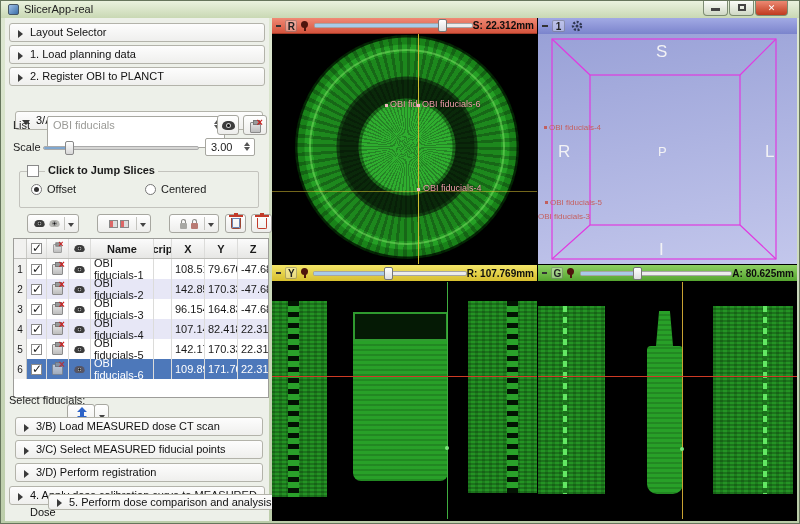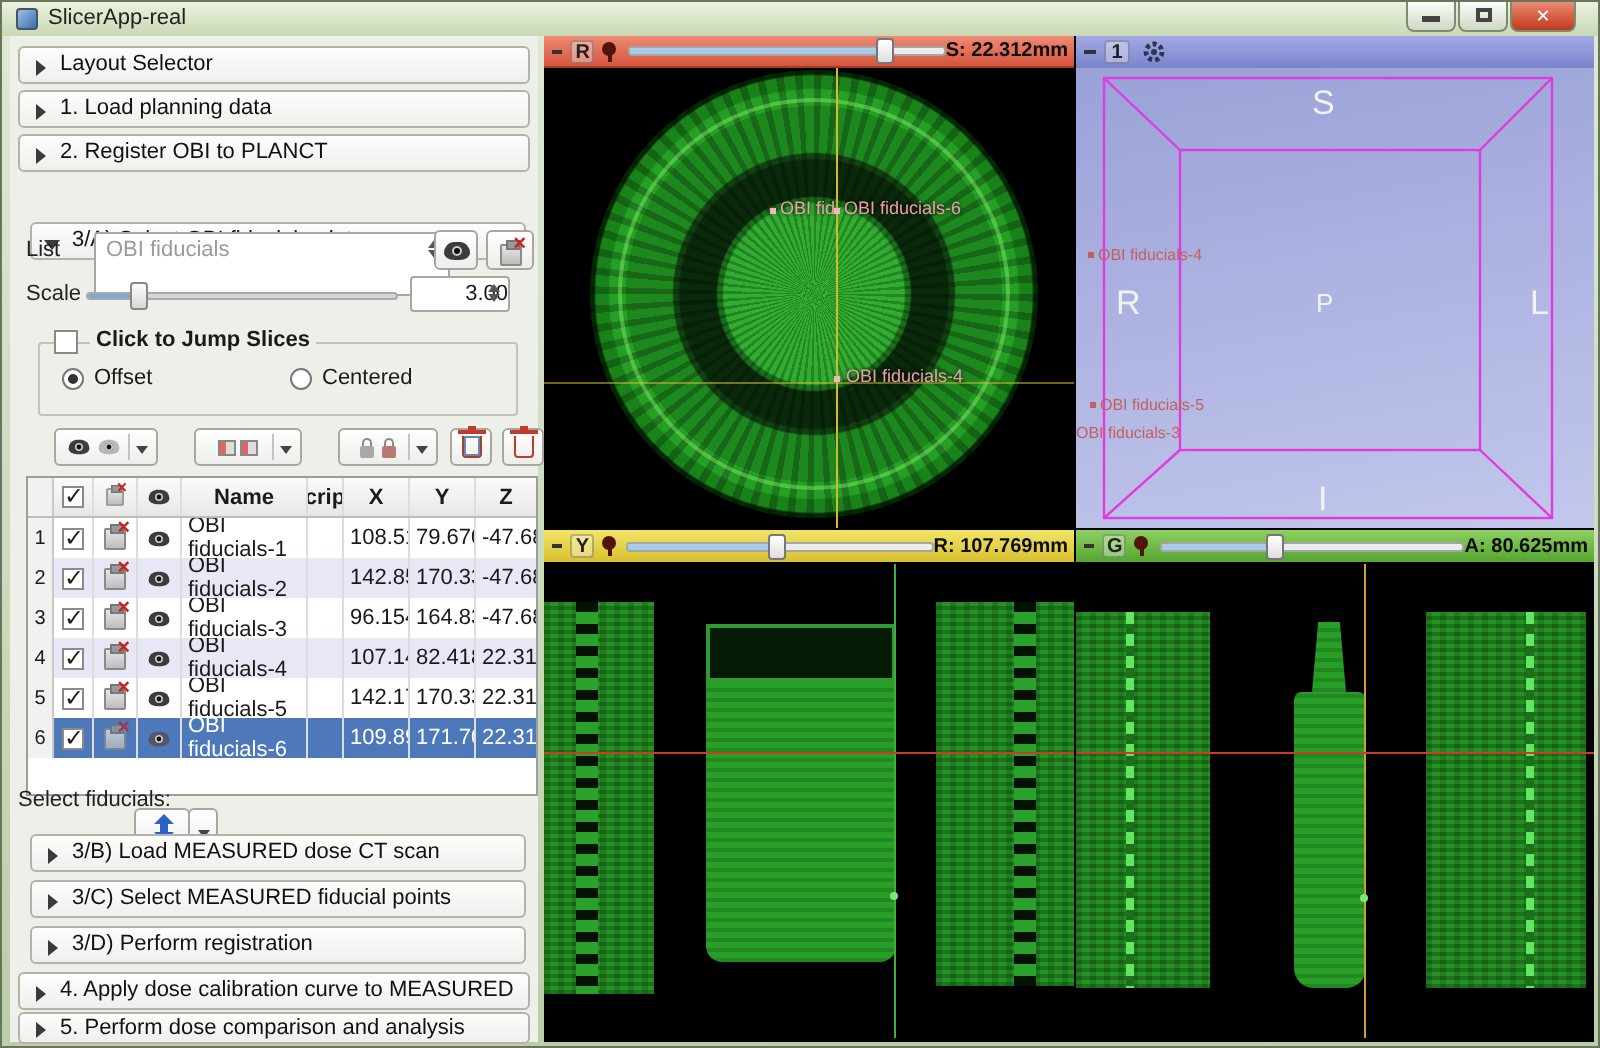--- a/index.html
+++ b/index.html
@@ -207,21 +207,21 @@
       </div>
     <div class="abs sqbtn" style="left:238px; top:97px; width:24px; height:20px;">
       <span class="clipx" style="position:absolute; left:6px; top:6px;"></span>
       </div>
 
     <div class="abs lbl" style="left:8px; top:123px;">Scale</div>
     <div class="groove" style="left:38px; top:128px; width:156px;">
       <span class="fill" style="width:26px;"></span>
     </div>
     <div class="handle" style="left:60px; top:123px;"></div>
-    <div class="abs" style="left:200px; top:120px; width:50px; height:18px; background:#fff; border:1px solid #a7a7a0; border-radius:2px; line-height:16px; padding-left:5px;text-align:right;">
+    <div class="abs" style="left:200px; top:120px; width:50px; height:18px; background:#fff; border:1px solid #a7a7a0; border-radius:2px; line-height:16px; padding-left:5px;">
       <span>3.00</span>
       <span class="spin">
           <i class="up"></i>
           <i class="dn"></i>
         </span>
     </div>
 
     <div id="jumpbox" class="abs"></div>
     <div id="jump-check" class="abs"></div>
     <div id="jump-label" class="abs">Click to Jump Slices</div>
@@ -395,21 +395,21 @@
       <span>3/B) Load MEASURED dose CT scan</span></div>
     <div class="abs secbtn sub" style="top:422px;">
       <span class="tri-r"></span>
       <span>3/C) Select MEASURED fiducial points</span></div>
     <div class="abs secbtn sub" style="top:445px;">
       <span class="tri-r"></span>
       <span>3/D) Perform registration</span></div>
     <div class="abs secbtn" style="top:468px;">
       <span class="tri-r"></span>
       <span>4. Apply dose calibration curve to MEASURED Dose</span></div>
-    <div class="abs secbtn" style="top:488px; height:16px; line-height:14px;">
+    <div class="abs secbtn" style="top:476px; height:16px; line-height:14px;margin-left:39px;">
       <span class="tri-r" style="top:4px;"></span>
       <span>5. Perform dose comparison and analysis</span></div>
   </div>
 
   <div id="views" class="abs">
 
     <div id="redbar" class="vbar">
       <span class="dashg"></span>
       <span class="vlabelbox">R</span>
       <span class="pin"></span>

